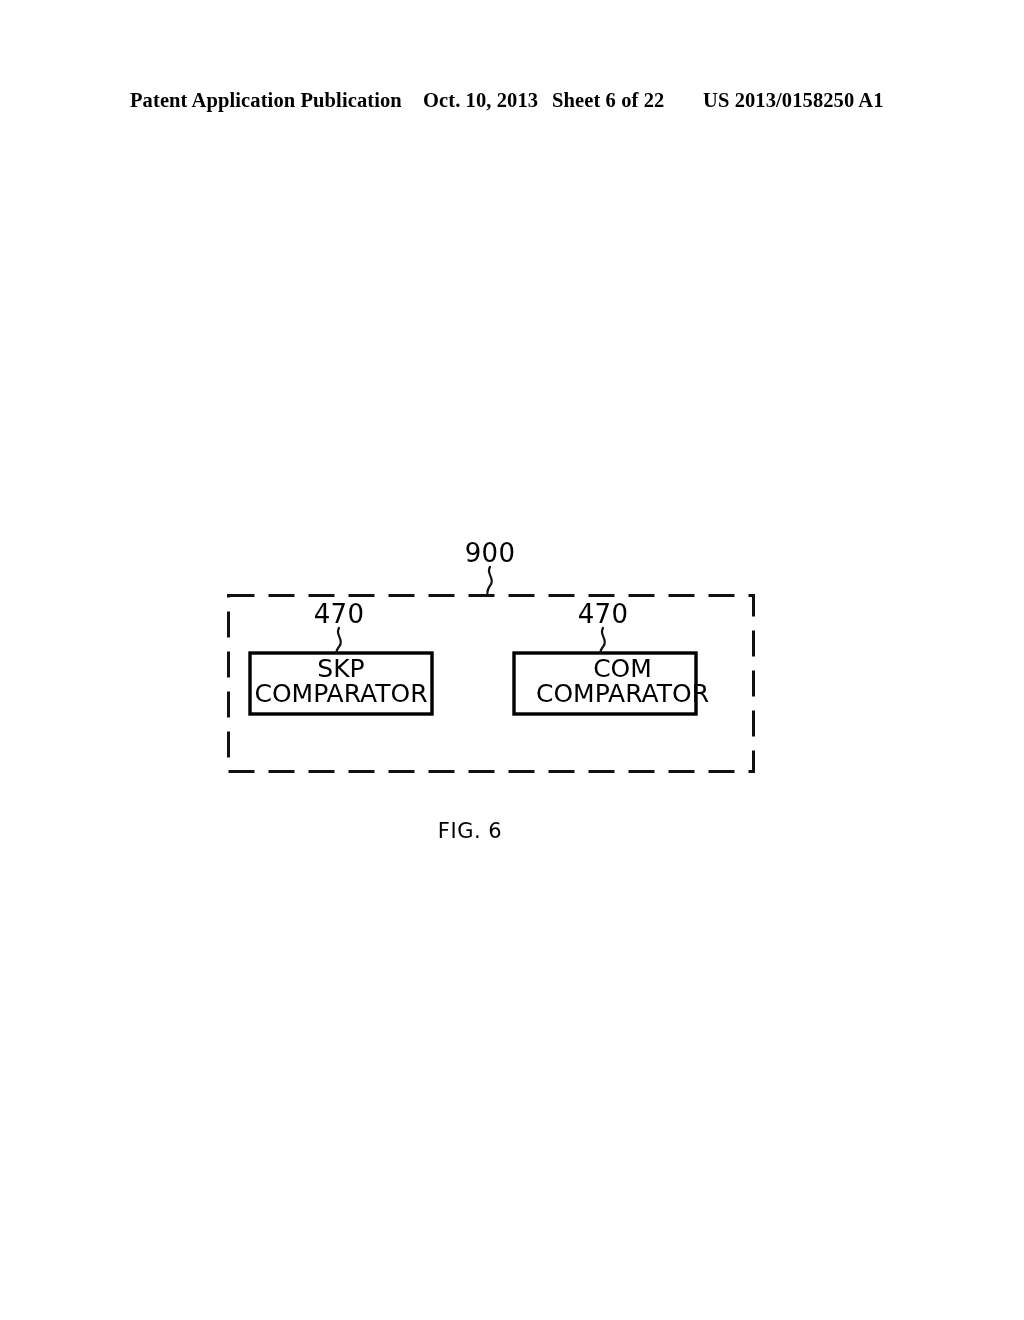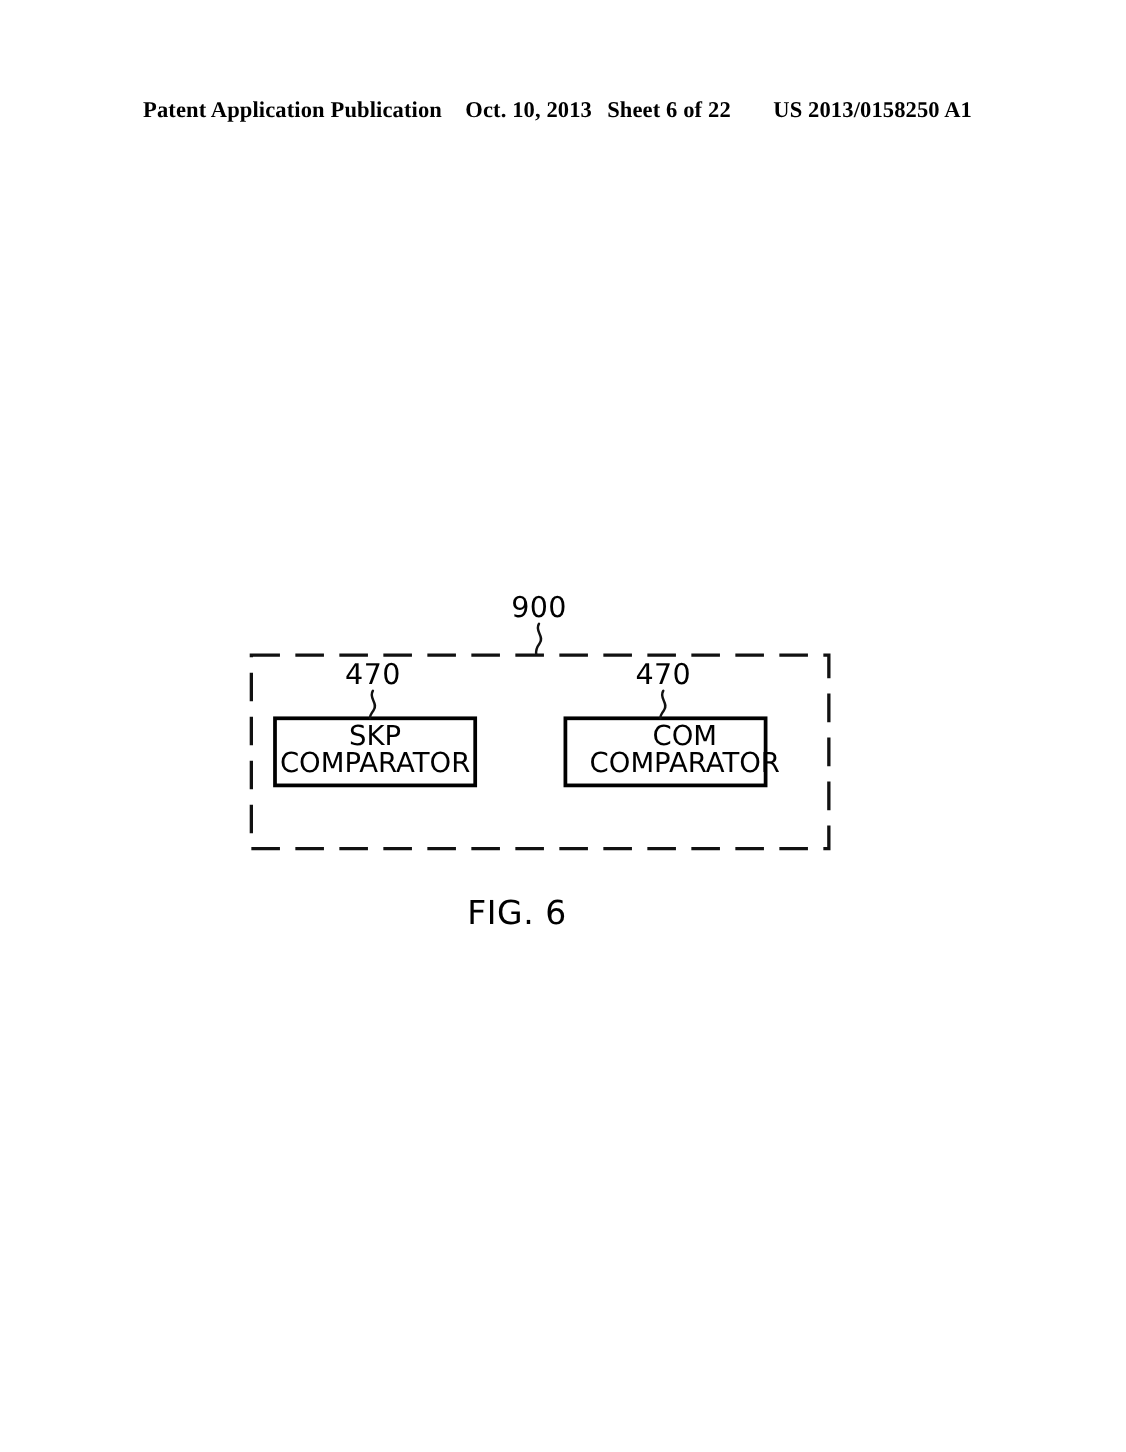--- a/index.html
+++ b/index.html
@@ -86,21 +86,21 @@
   .block-com { left: 513px; top: 656px; width: 219px; }
 
   
   .fig-caption {
     position: absolute;
     left: 370px;
     top: 812px;
     width: 200px;
     text-align: center;
     font-family: "DejaVu Sans", sans-serif;
-    font-size: 30px;
+    font-size: 21px;
     line-height: 38px;
     letter-spacing: 0.5px;
     white-space: nowrap;
   }
 </style>
 </head>
 <body>
 
 <div class="sheet">
 

